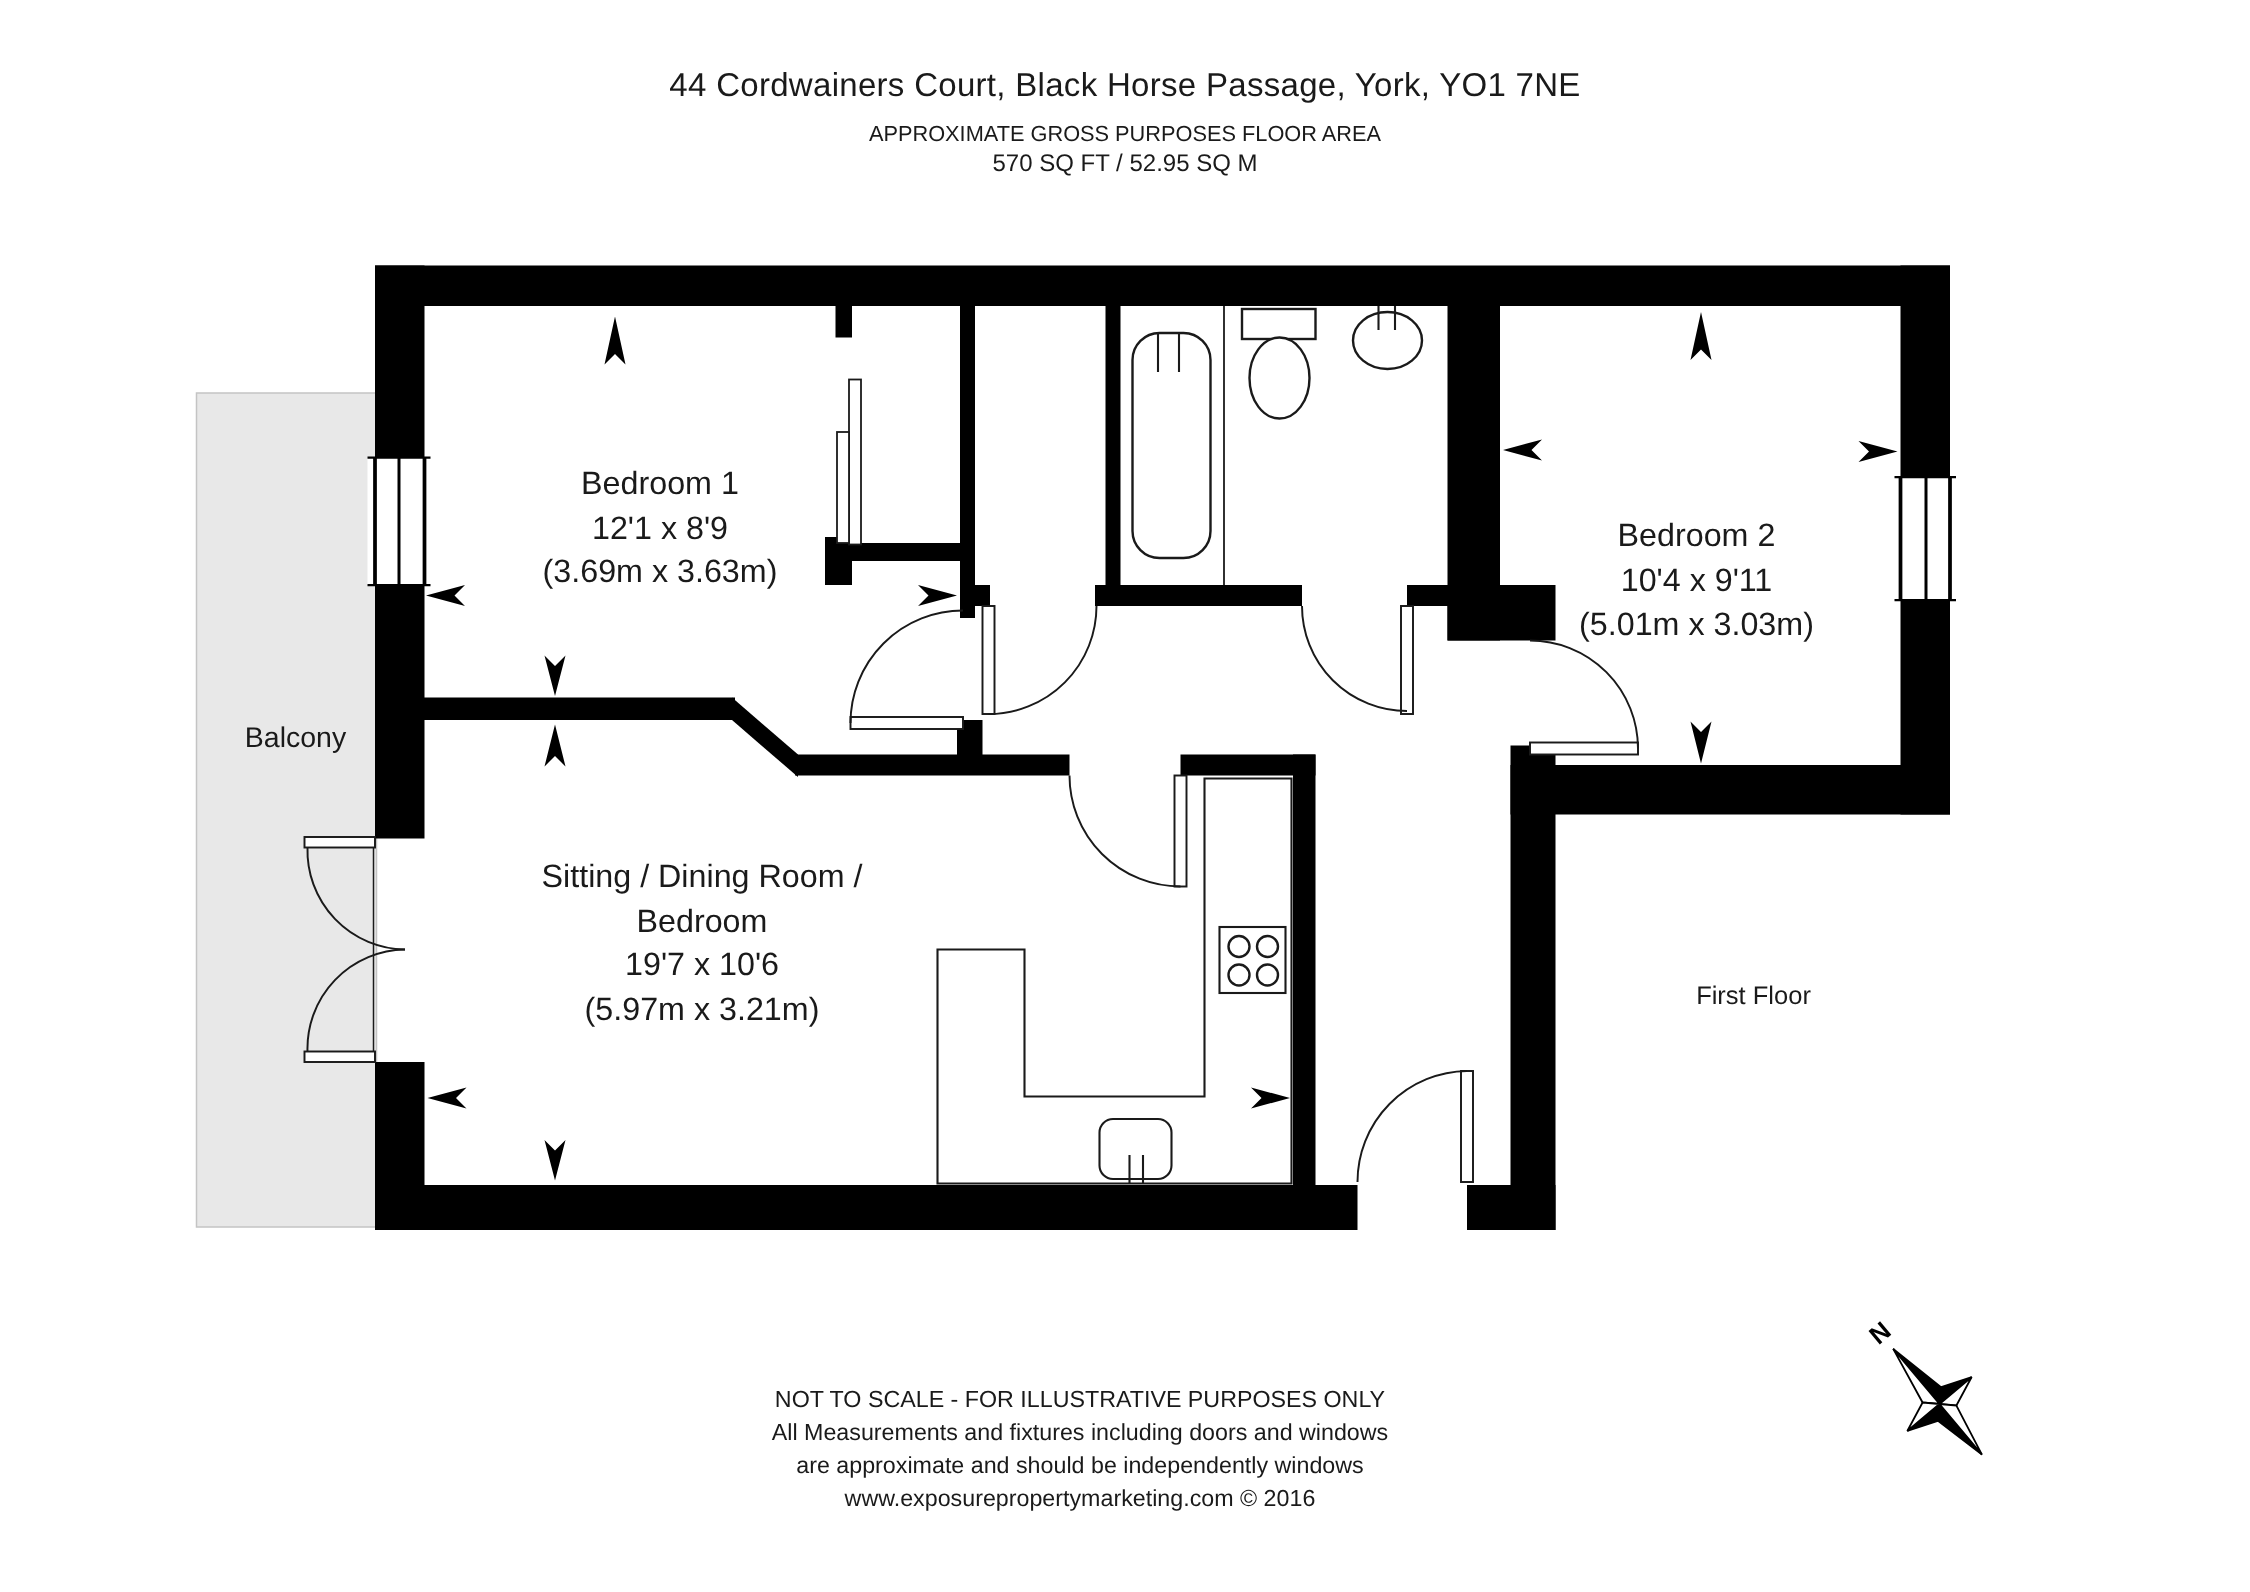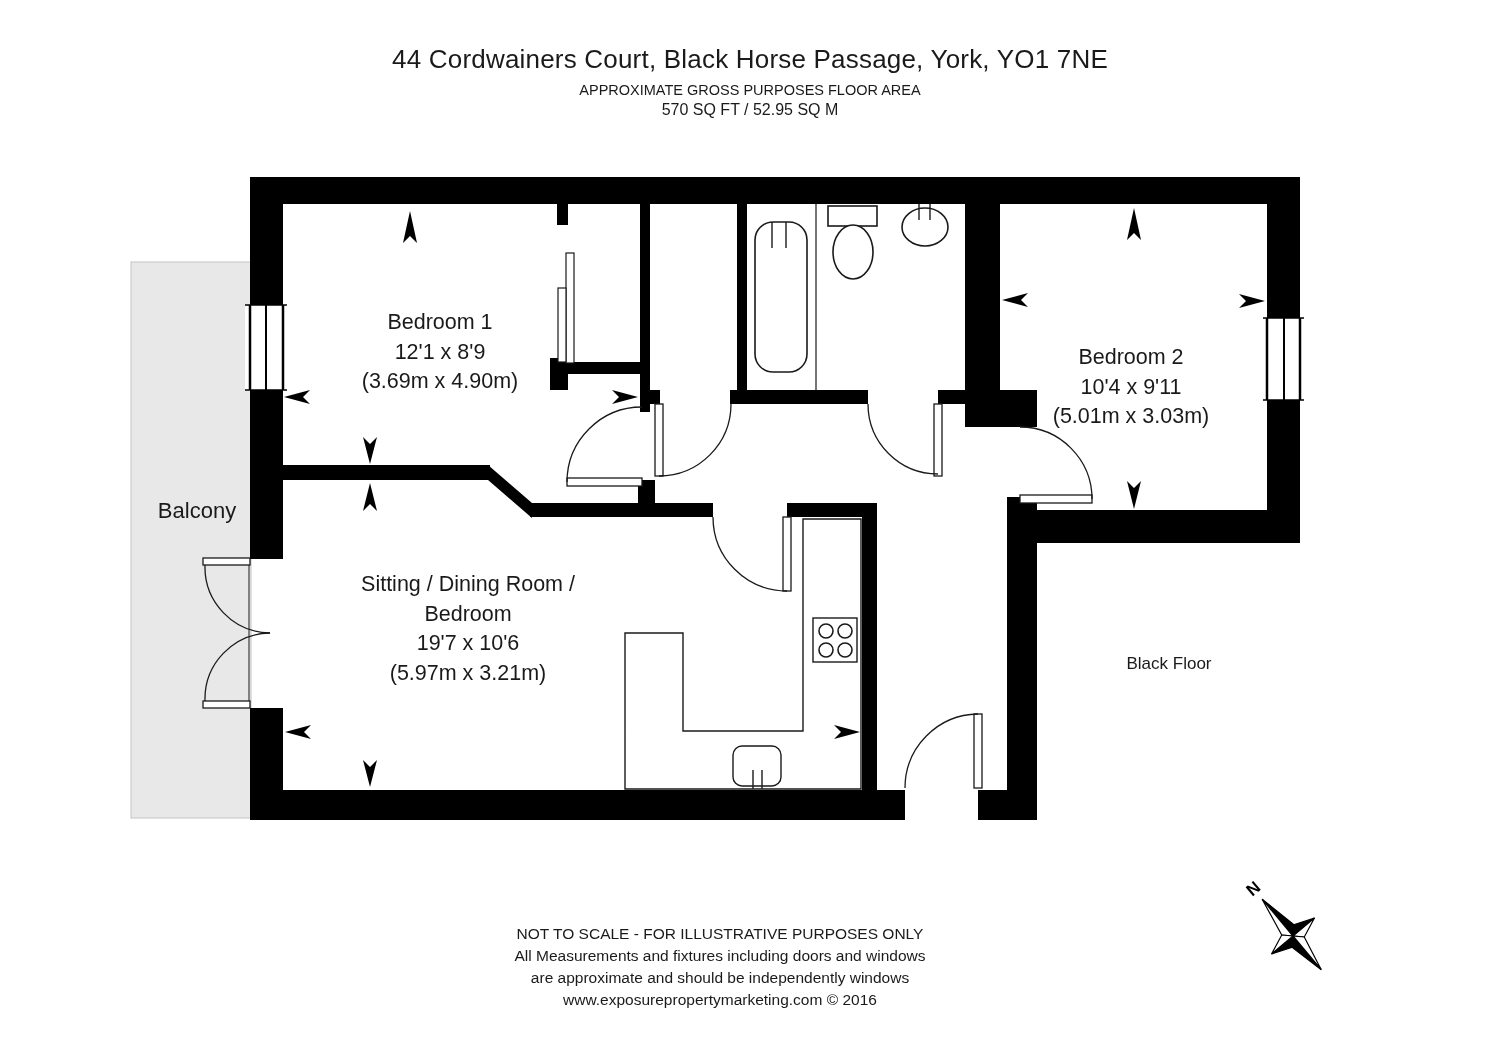--- a/index.html
+++ b/index.html
@@ -1,28 +1,28 @@
 <!DOCTYPE html>
 <html><head>
 <meta charset="utf-8">
 <style>
   html,body{margin:0;padding:0;background:#ffffff;}
   #canvas{
     position:relative;width:1500px;height:1061px;background:#ffffff;overflow:hidden;
     font-family:"Liberation Sans", sans-serif;color:#1a1a1a;
   }
   .txt{position:absolute;text-align:center;line-height:1.38;color:#1a1a1a;}
-  #title{left:0;top:42px;width:1500px;font-size:26px;letter-spacing:.2px;text-align:center;}
+  #title{left:0;top:42px;width:1500px;font-size:22px;letter-spacing:.2px;text-align:center;}
   #subtitle{left:0;top:80px;width:1500px;font-size:14.5px;}
   #area{left:0;top:99px;width:1500px;font-size:16px;}
   .room-label{font-size:21.5px;}
   #bedroom1-label{left:290px;top:308px;width:300px;}
   #bedroom2-label{left:981px;top:306px;width:300px;margin-top:37px;}
   #sitting-label{left:298px;top:570px;width:340px;}
-  #balcony-label{left:122px;top:496px;width:150px;font-size:22px;}
+  #balcony-label{left:122px;top:480px;width:150px;font-size:19px;}
   #floor-label{left:1069px;top:652px;width:200px;font-size:17px;}
   #footer{left:0;top:923px;width:1440px;font-size:15.5px;line-height:1.42;}
   svg{position:absolute;left:0;top:0;}
 </style>
 </head>
 <body>
 
 <div id="canvas">
 
   <svg width="1500" height="1061" viewBox="0 0 1500 1061">
@@ -183,39 +183,39 @@
     </g>
   </svg>
 
   <div class="txt" id="title">44 Cordwainers Court, Black Horse Passage, York, YO1 7NE</div>
   <div class="txt" id="subtitle">APPROXIMATE GROSS PURPOSES FLOOR AREA</div>
   <div class="txt" id="area">570 SQ FT / 52.95 SQ M</div>
 
   <div class="txt room-label" id="bedroom1-label">
     <div>Bedroom 1</div>
     <div>12'1 x 8'9</div>
-    <div>(3.69m x 4.90m)</div>
+    <div>(3.69m x 3.63m)</div>
   </div>
 
   <div class="txt room-label" id="bedroom2-label">
     <div>Bedroom 2</div>
     <div>10'4 x 9'11</div>
     <div>(5.01m x 3.03m)</div>
   </div>
 
   <div class="txt room-label" id="sitting-label">
     <div>Sitting / Dining Room /</div>
     <div>Bedroom</div>
     <div>19'7 x 10'6</div>
     <div>(5.97m x 3.21m)</div>
   </div>
 
   <div class="txt room-label" id="balcony-label">Balcony</div>
 
-  <div class="txt" id="floor-label">Black Floor</div>
+  <div class="txt" id="floor-label">First Floor</div>
 
   <div class="txt" id="footer">
     <div>NOT TO SCALE - FOR ILLUSTRATIVE PURPOSES ONLY</div>
     <div>All Measurements and fixtures including doors and windows</div>
     <div>are approximate and should be independently windows</div>
     <div>www.exposurepropertymarketing.com © 2016</div>
   </div>
 
 </div>
 

